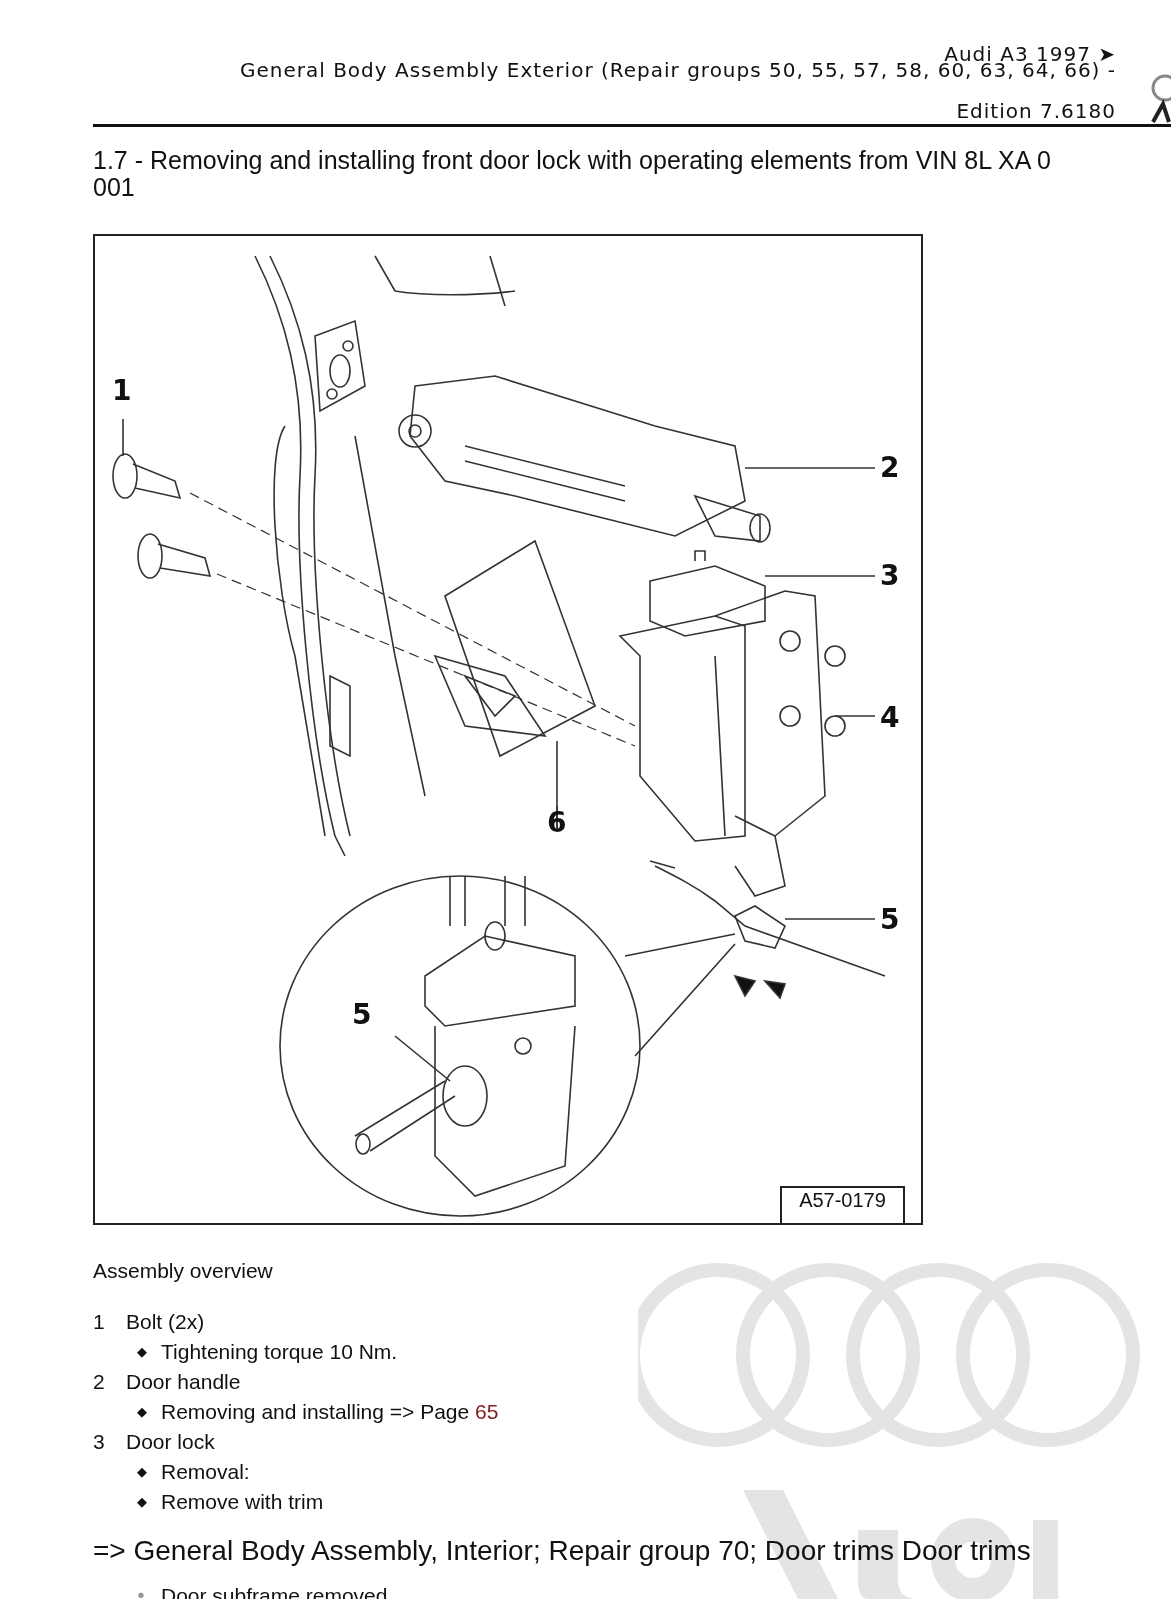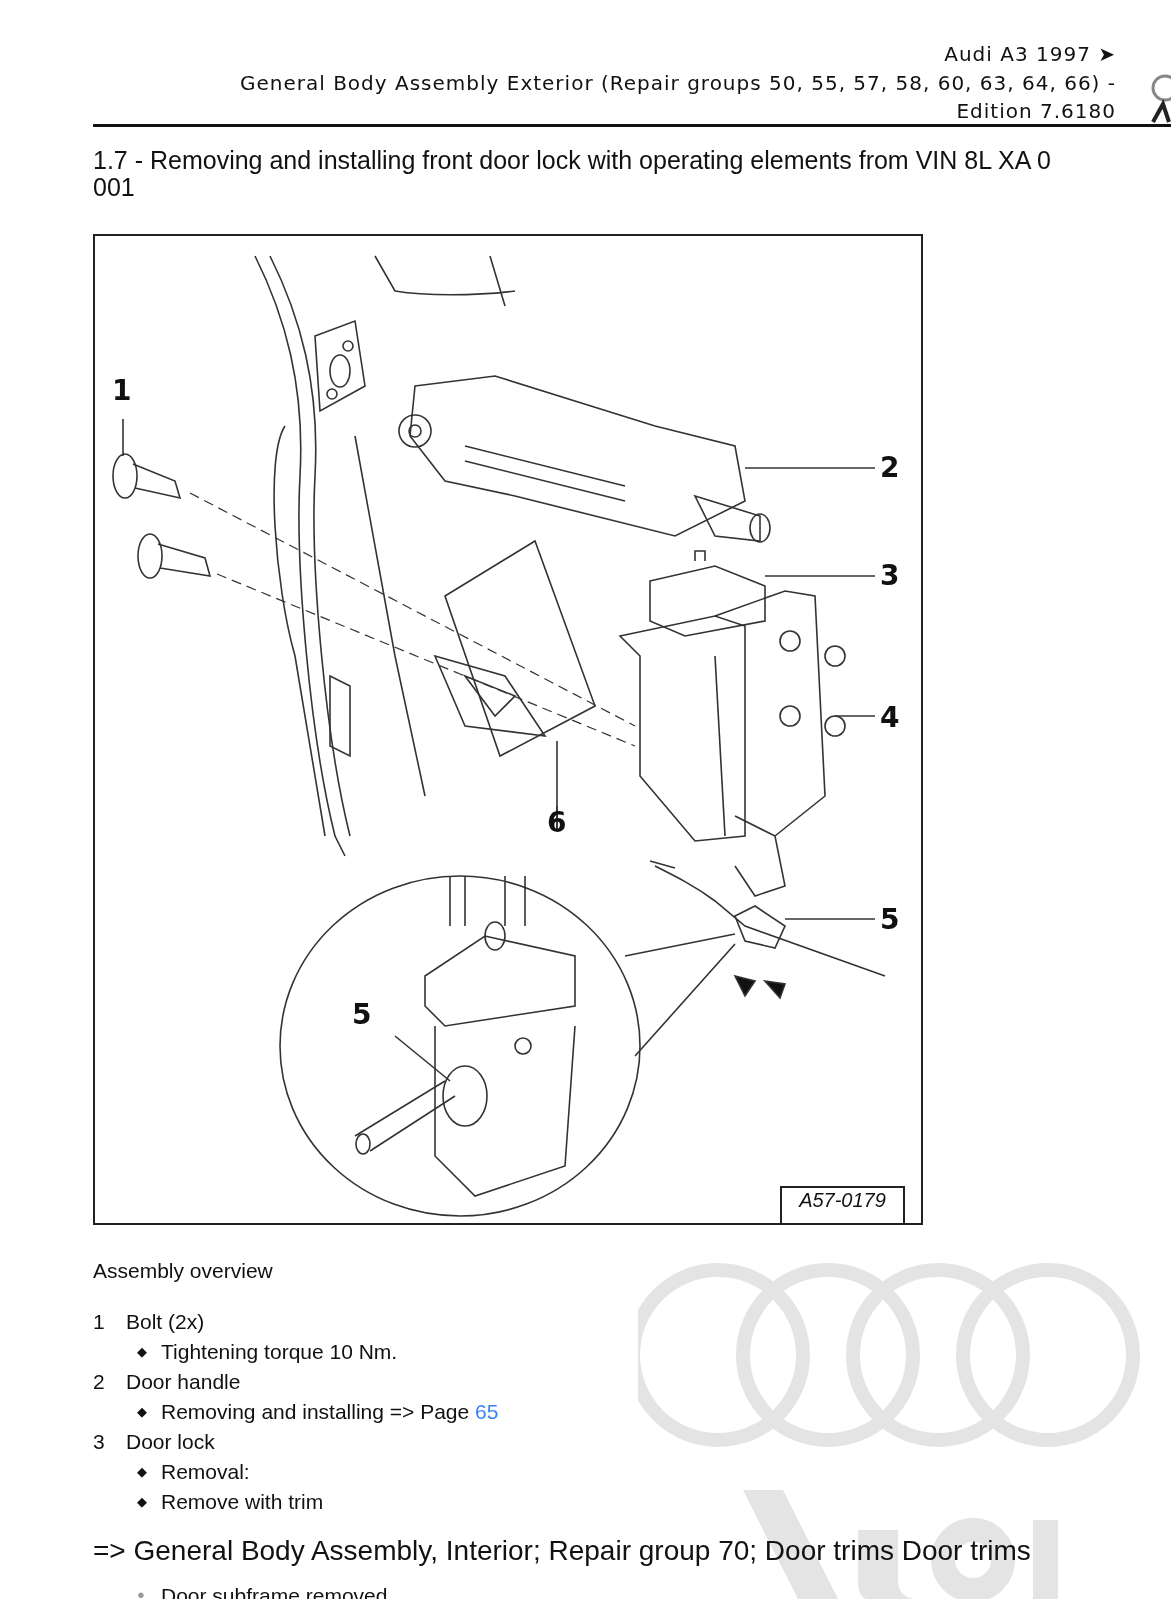--- a/index.html
+++ b/index.html
@@ -2,39 +2,39 @@
 <html><head>
   <meta charset="utf-8">
   <style>
     html, body { margin: 0; padding: 0; background: #ffffff; }
     body {
       width: 1171px; height: 1599px; position: relative; overflow: hidden;
       font-family: "Liberation Sans", sans-serif; color: #111;
     }
     .hdr-line { position: absolute; right: 55px; text-align: left; font-family: "DejaVu Sans", sans-serif; font-size: 20px; letter-spacing: 1px; color: #111; white-space: nowrap; }
     #hdr1 { top: 42px; }
-    #hdr2 { top: 71px; margin-left: 42px; }
+    #hdr2 { top: 58px; margin-left: 42px; }
     #hdr3 { top: 99px; }
     .rule { position: absolute; left: 93px; right: 0; top: 124px; height: 3px; background: #111; }
     .corner-logo { position: absolute; right: -12px; top: 70px; width: 40px; height: 55px; overflow: hidden; }
     .title { position: absolute; left: 93px; top: 147px; width: 1100px; font-size: 25px; line-height: 27px; color: #111; }
     .figure { position: absolute; left: 93px; top: 234px; width: 830px; height: 991px; border: 2px solid #222; box-sizing: border-box; background: #fff; overflow: hidden; }
     .figure svg { position: absolute; left: 0; top: 0; }
     .callout { position: absolute; font-family: "DejaVu Sans", sans-serif; font-weight: bold; font-size: 28px; color: #111; }
-    .fig-code { position: absolute; left: 685px; top: 950px; width: 125px; height: 41px; border: 2px solid #222; box-sizing: border-box; text-align: center; font-size: 20px; line-height: 24px; font-style: italic; }
+    .fig-code { position: absolute; left: 685px; top: 950px; width: 125px; height: 41px; border: 2px solid #222; box-sizing: border-box; text-align: center; font-size: 20px; line-height: 24px; }
     .watermark { position: absolute; left: 638px; top: 1250px; width: 533px; height: 349px; pointer-events: none; }
     .overview { position: absolute; left: 93px; top: 1259px; font-size: 21px; }
     .list { position: absolute; left: 93px; top: 1307px; font-size: 21px; line-height: 30px; }
     .item { position: relative; height: 30px; }
     .item .num { position: absolute; left: 0; width: 20px; }
     .item .lbl { position: absolute; left: 33px; white-space: nowrap; text-align: right; }
     .bullet { position: relative; height: 30px; }
     .bullet .dia { position: absolute; left: 44px; top: 0; font-size: 13px; }
     .bullet .txt { position: absolute; left: 68px; white-space: nowrap; }
-    .link { color: #3b82f6; }
+    .link { color: #7f1d1d; }
     .ref { position: absolute; left: 93px; top: 1535px; font-size: 28px; white-space: nowrap; }
     .next { position: absolute; left: 93px; top: 1584px; font-size: 21px; white-space: nowrap; }
     .next .dia { position: absolute; left: 44px; top: 3px; font-size: 13px; color: #999; }
     .next .txt { position: absolute; left: 68px; }
   </style>
 </head>
 <body>
 
 <div class="hdr-line" id="hdr1">Audi A3 1997 ➤</div>
 <div class="hdr-line" id="hdr2">General Body Assembly Exterior (Repair groups 50, 55, 57, 58, 60, 63, 64, 66) -</div>

